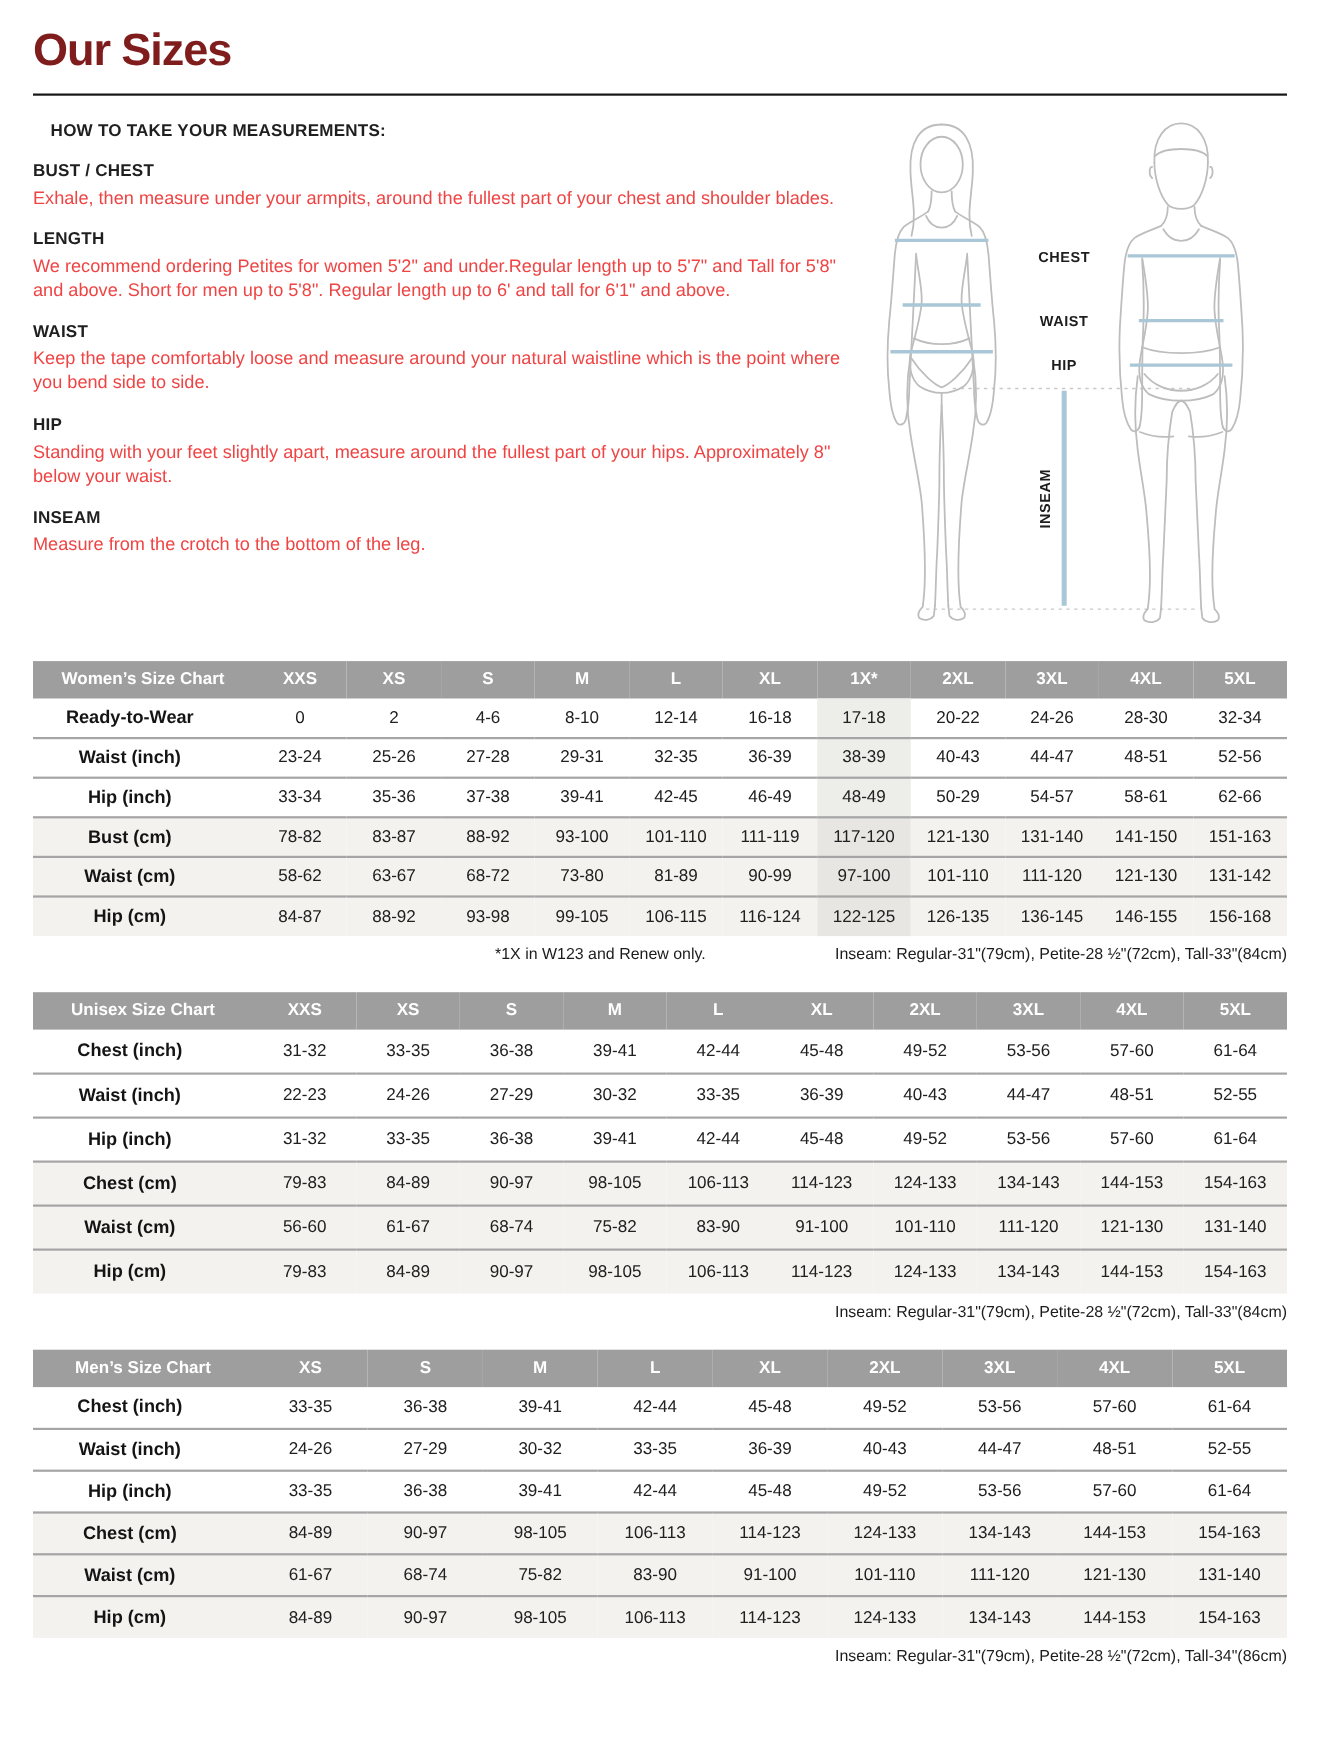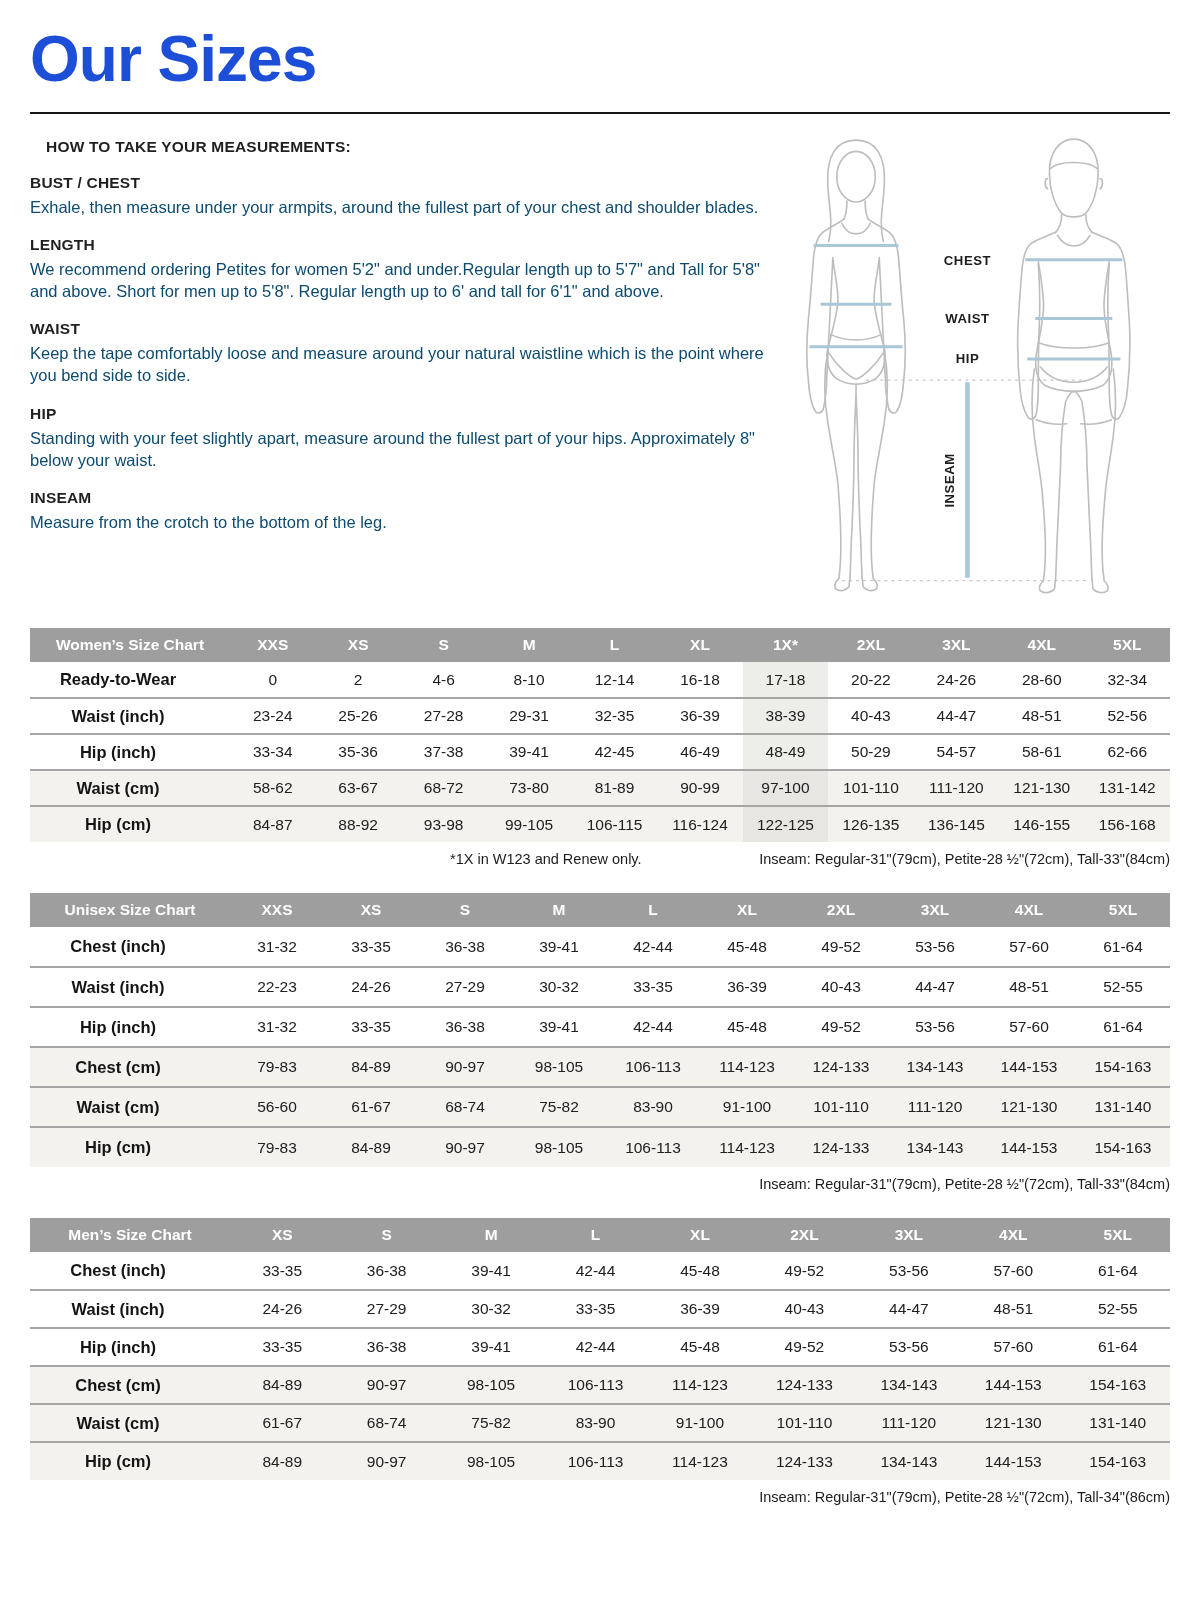--- a/index.html
+++ b/index.html
@@ -10,29 +10,29 @@
     --highlight-cell-shaded:#e7e6e3;
     --measure-line:#a9c7d6;
     --figure-outline:#bdbdbd;
     --text:#1f1f1f;
   }
   *{box-sizing:border-box;margin:0;padding:0;}
   html,body{width:1200px;height:1600px;overflow:hidden;background:#ffffff;}
   body{font-family:"Liberation Sans",sans-serif;color:var(--text);}
   .page{padding:14px 30px 0 30px;}
 
-  h1{font-size:64px;font-weight:800;letter-spacing:-1px;color:#1d4ed8;margin:8px 0 16px 0;}
+  h1{font-size:41px;font-weight:800;letter-spacing:-1px;color:#7f1d1d;margin:8px 0 16px 0;}
   .rule{height:2px;background:#161616;margin-bottom:10px;}
 
   .top{display:flex;align-items:flex-start;}
   .instructions{width:765px;padding-top:14px;}
   .how-to{font-size:15.5px;font-weight:700;letter-spacing:.2px;margin-bottom:4px;margin-left:16px;}
   .sec{margin-top:18px;}
   .sec-title{font-size:15.5px;font-weight:700;letter-spacing:.2px;}
-  .sec-body{font-size:16.5px;line-height:1.34;color:#0c4a6e;margin-top:4px;max-width:750px;}
+  .sec-body{font-size:16.5px;line-height:1.34;color:#ef4444;margin-top:4px;max-width:750px;}
 
   .figure{width:395px;height:478px;margin-top:2px;margin-left:auto;}
   .outline{fill:none;stroke:var(--figure-outline);stroke-width:1.6;stroke-linecap:round;}
   .m-line{stroke:var(--measure-line);stroke-width:3;}
   .m-line-v{stroke:var(--measure-line);stroke-width:4.5;}
   .dash{stroke:#c9c9c9;stroke-width:1.2;stroke-dasharray:3,4;fill:none;}
   .fig-label{font:700 13px "Liberation Sans",sans-serif;fill:#1d1d1d;letter-spacing:.5px;}
 
   .table-block{margin-top:24px;}
   .size-table{width:100%;border-collapse:collapse;table-layout:fixed;}
@@ -174,21 +174,21 @@
             <th class="row-label">Ready-to-Wear</th>
             <td>0</td>
             <td>2</td>
             <td>4-6</td>
             <td>8-10</td>
             <td>12-14</td>
             <td>16-18</td>
             <td class="hl">17-18</td>
             <td>20-22</td>
             <td>24-26</td>
-            <td>28-60</td>
+            <td>28-30</td>
             <td>32-34</td>
           </tr>
           <tr>
             <th class="row-label">Waist (inch)</th>
             <td>23-24</td>
             <td>25-26</td>
             <td>27-28</td>
             <td>29-31</td>
             <td>32-35</td>
             <td>36-39</td>
@@ -206,20 +206,34 @@
             <td>39-41</td>
             <td>42-45</td>
             <td>46-49</td>
             <td class="hl">48-49</td>
             <td>50-29</td>
             <td>54-57</td>
             <td>58-61</td>
             <td>62-66</td>
           </tr>
           <tr class="shaded">
+            <th class="row-label">Bust (cm)</th>
+            <td>78-82</td>
+            <td>83-87</td>
+            <td>88-92</td>
+            <td>93-100</td>
+            <td>101-110</td>
+            <td>111-119</td>
+            <td class="hl">117-120</td>
+            <td>121-130</td>
+            <td>131-140</td>
+            <td>141-150</td>
+            <td>151-163</td>
+          </tr>
+          <tr class="shaded">
             <th class="row-label">Waist (cm)</th>
             <td>58-62</td>
             <td>63-67</td>
             <td>68-72</td>
             <td>73-80</td>
             <td>81-89</td>
             <td>90-99</td>
             <td class="hl">97-100</td>
             <td>101-110</td>
             <td>111-120</td>

